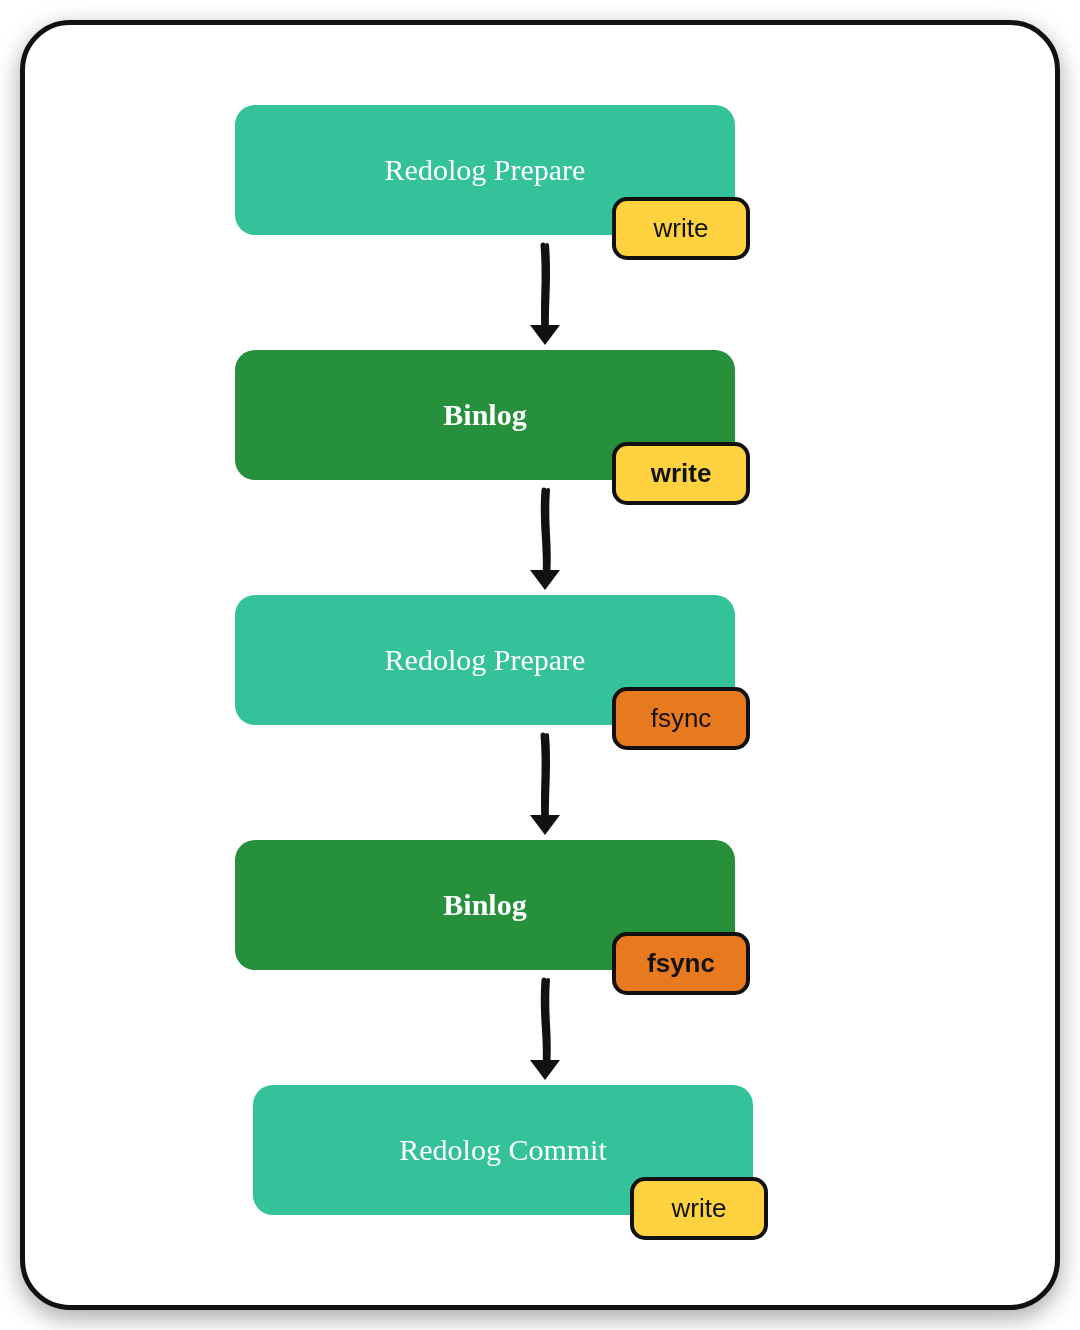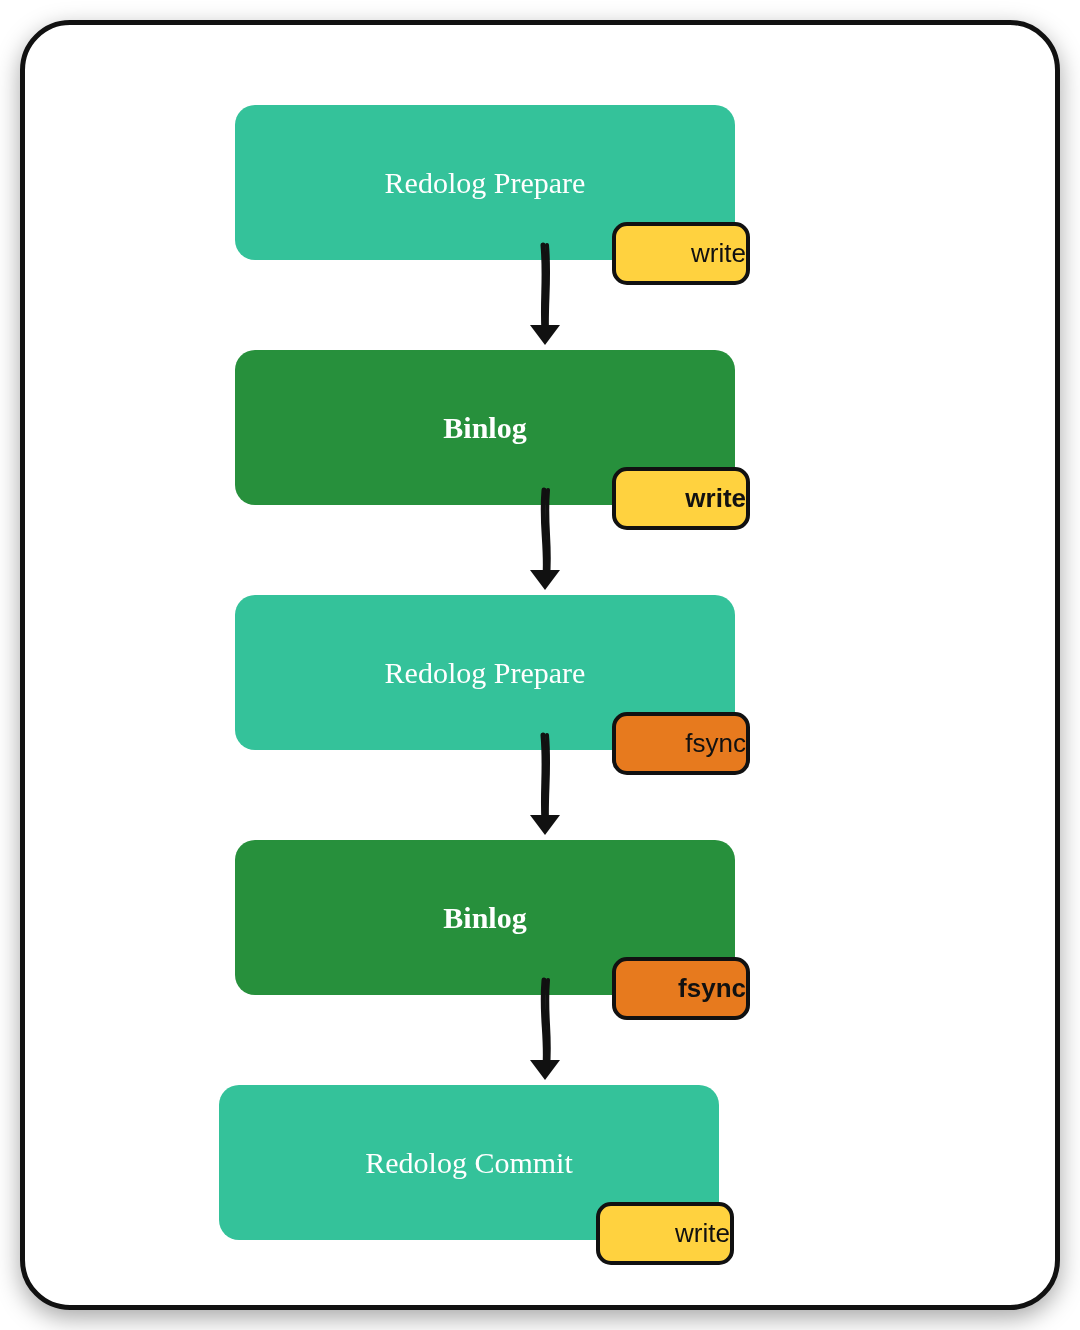--- a/index.html
+++ b/index.html
@@ -14,38 +14,38 @@
     left:20px;top:20px;
     width:1040px;height:1290px;
     border:5px solid #111;
     border-radius:50px;
     box-shadow:0 8px 25px rgba(0,0,0,.35);
     background:#fff;
     box-sizing:border-box;
   }
   .node{
     position:absolute;
-    width:500px;height:155px;
+    width:500px;height:130px;
     border-radius:20px;
     display:flex;align-items:center;justify-content:center;
     color:#fff;
     font-size:30px;
   }
   .light{ background:#34c29a; }
   .dark { background:#27903c;font-weight:bold; }
   .tag{
     position:absolute;
     right:-15px;bottom:-25px;
     width:130px;height:55px;
     border:4px solid #111;
     border-radius:15px;
     color:#111;
     font-family:Arial,Helvetica,sans-serif;
     font-size:26px;
-    display:flex;align-items:center;justify-content:flex-end;
+    display:flex;align-items:center;justify-content:center;
   }
   .yellow{ background:#ffd23f; }
   .orange{ background:#e77a1e; }
   .arrow{
     position:absolute;
     left:485px;
     width:70px;height:110px;
   }
   .arrow svg{width:100%;height:100%;}
 </style>
@@ -107,20 +107,20 @@
   </div>
 
   <div class="arrow" style="top:950px">
     <svg viewBox="0 0 70 110">
       <path d="M34 5 C31 40 37 60 35 92" stroke="#111" stroke-width="5" fill="none" stroke-linecap="round"></path>
       <path d="M38 5 C35 40 41 60 38 92" stroke="#111" stroke-width="4" fill="none" stroke-linecap="round"></path>
       <path d="M20 85 L35 105 L50 85 Z" fill="#111"></path>
     </svg>
   </div>
 
-  <div class="node light" style="left:194px;top:1060px">
+  <div class="node light" style="left:228px;top:1060px">
     <span>Redolog Commit</span>
     <div class="tag yellow">
       <span>write</span>
     </div>
   </div>
 
 </div>
 
 </body></html>

